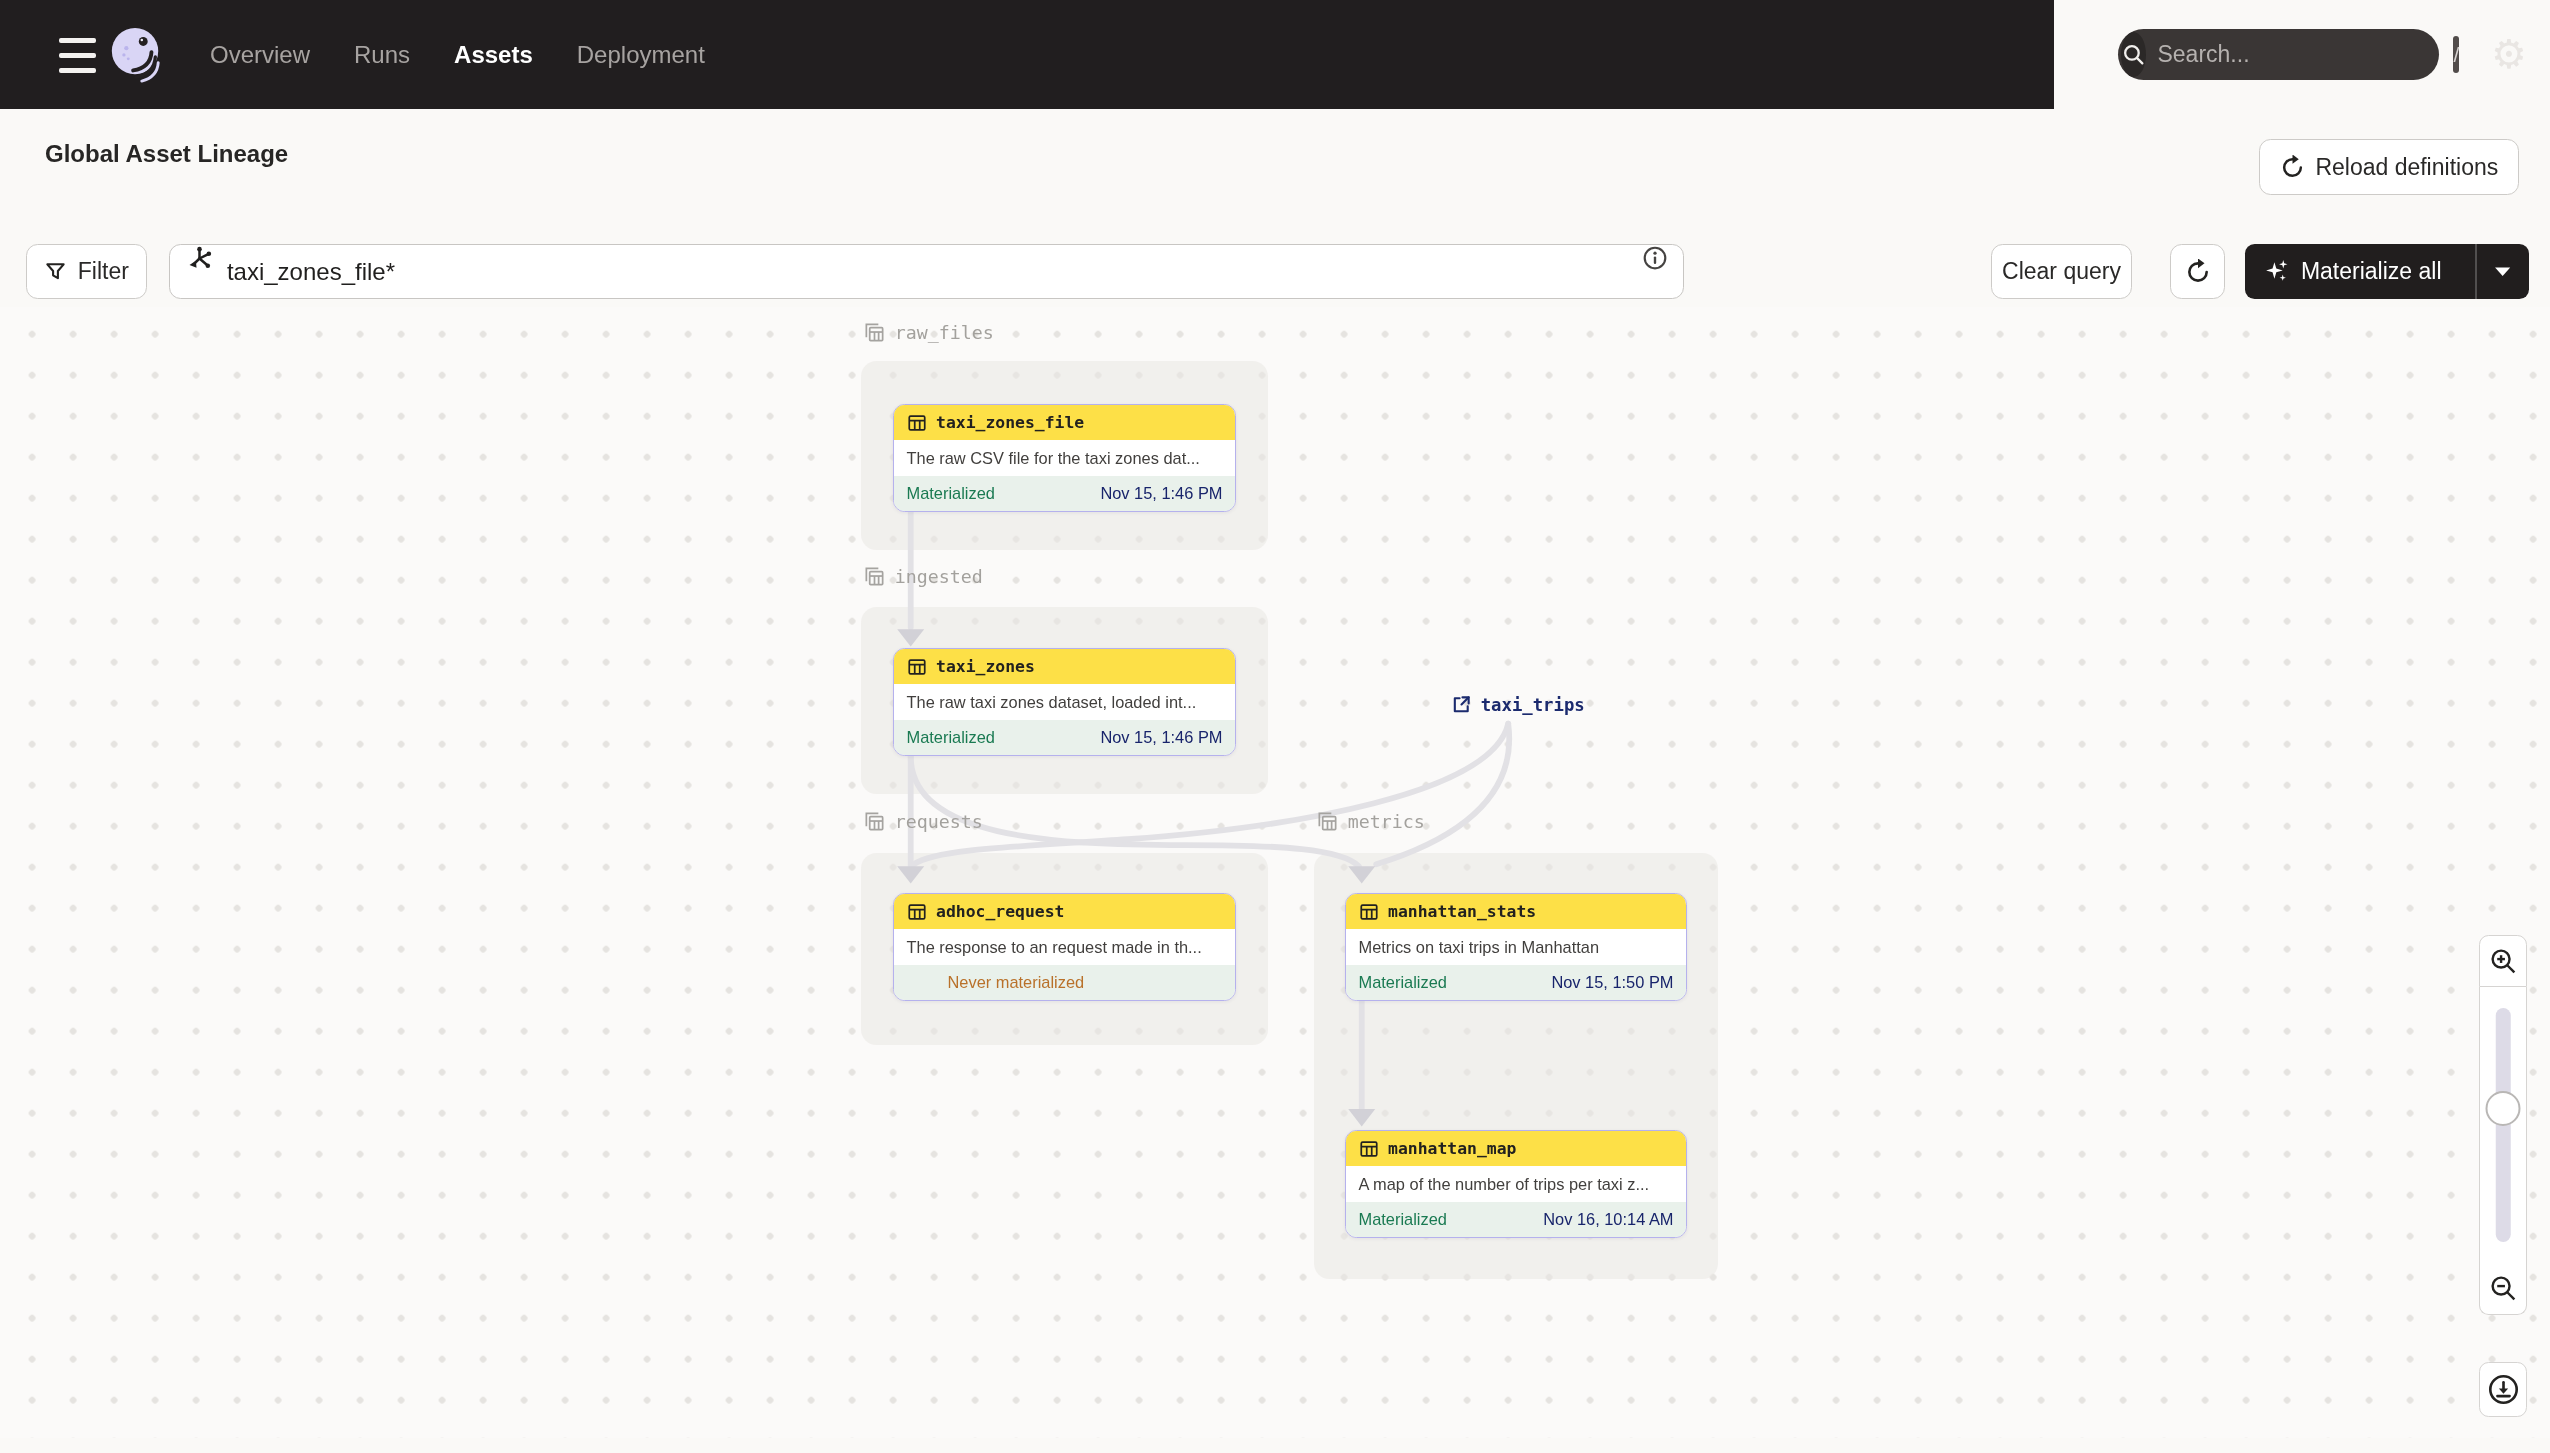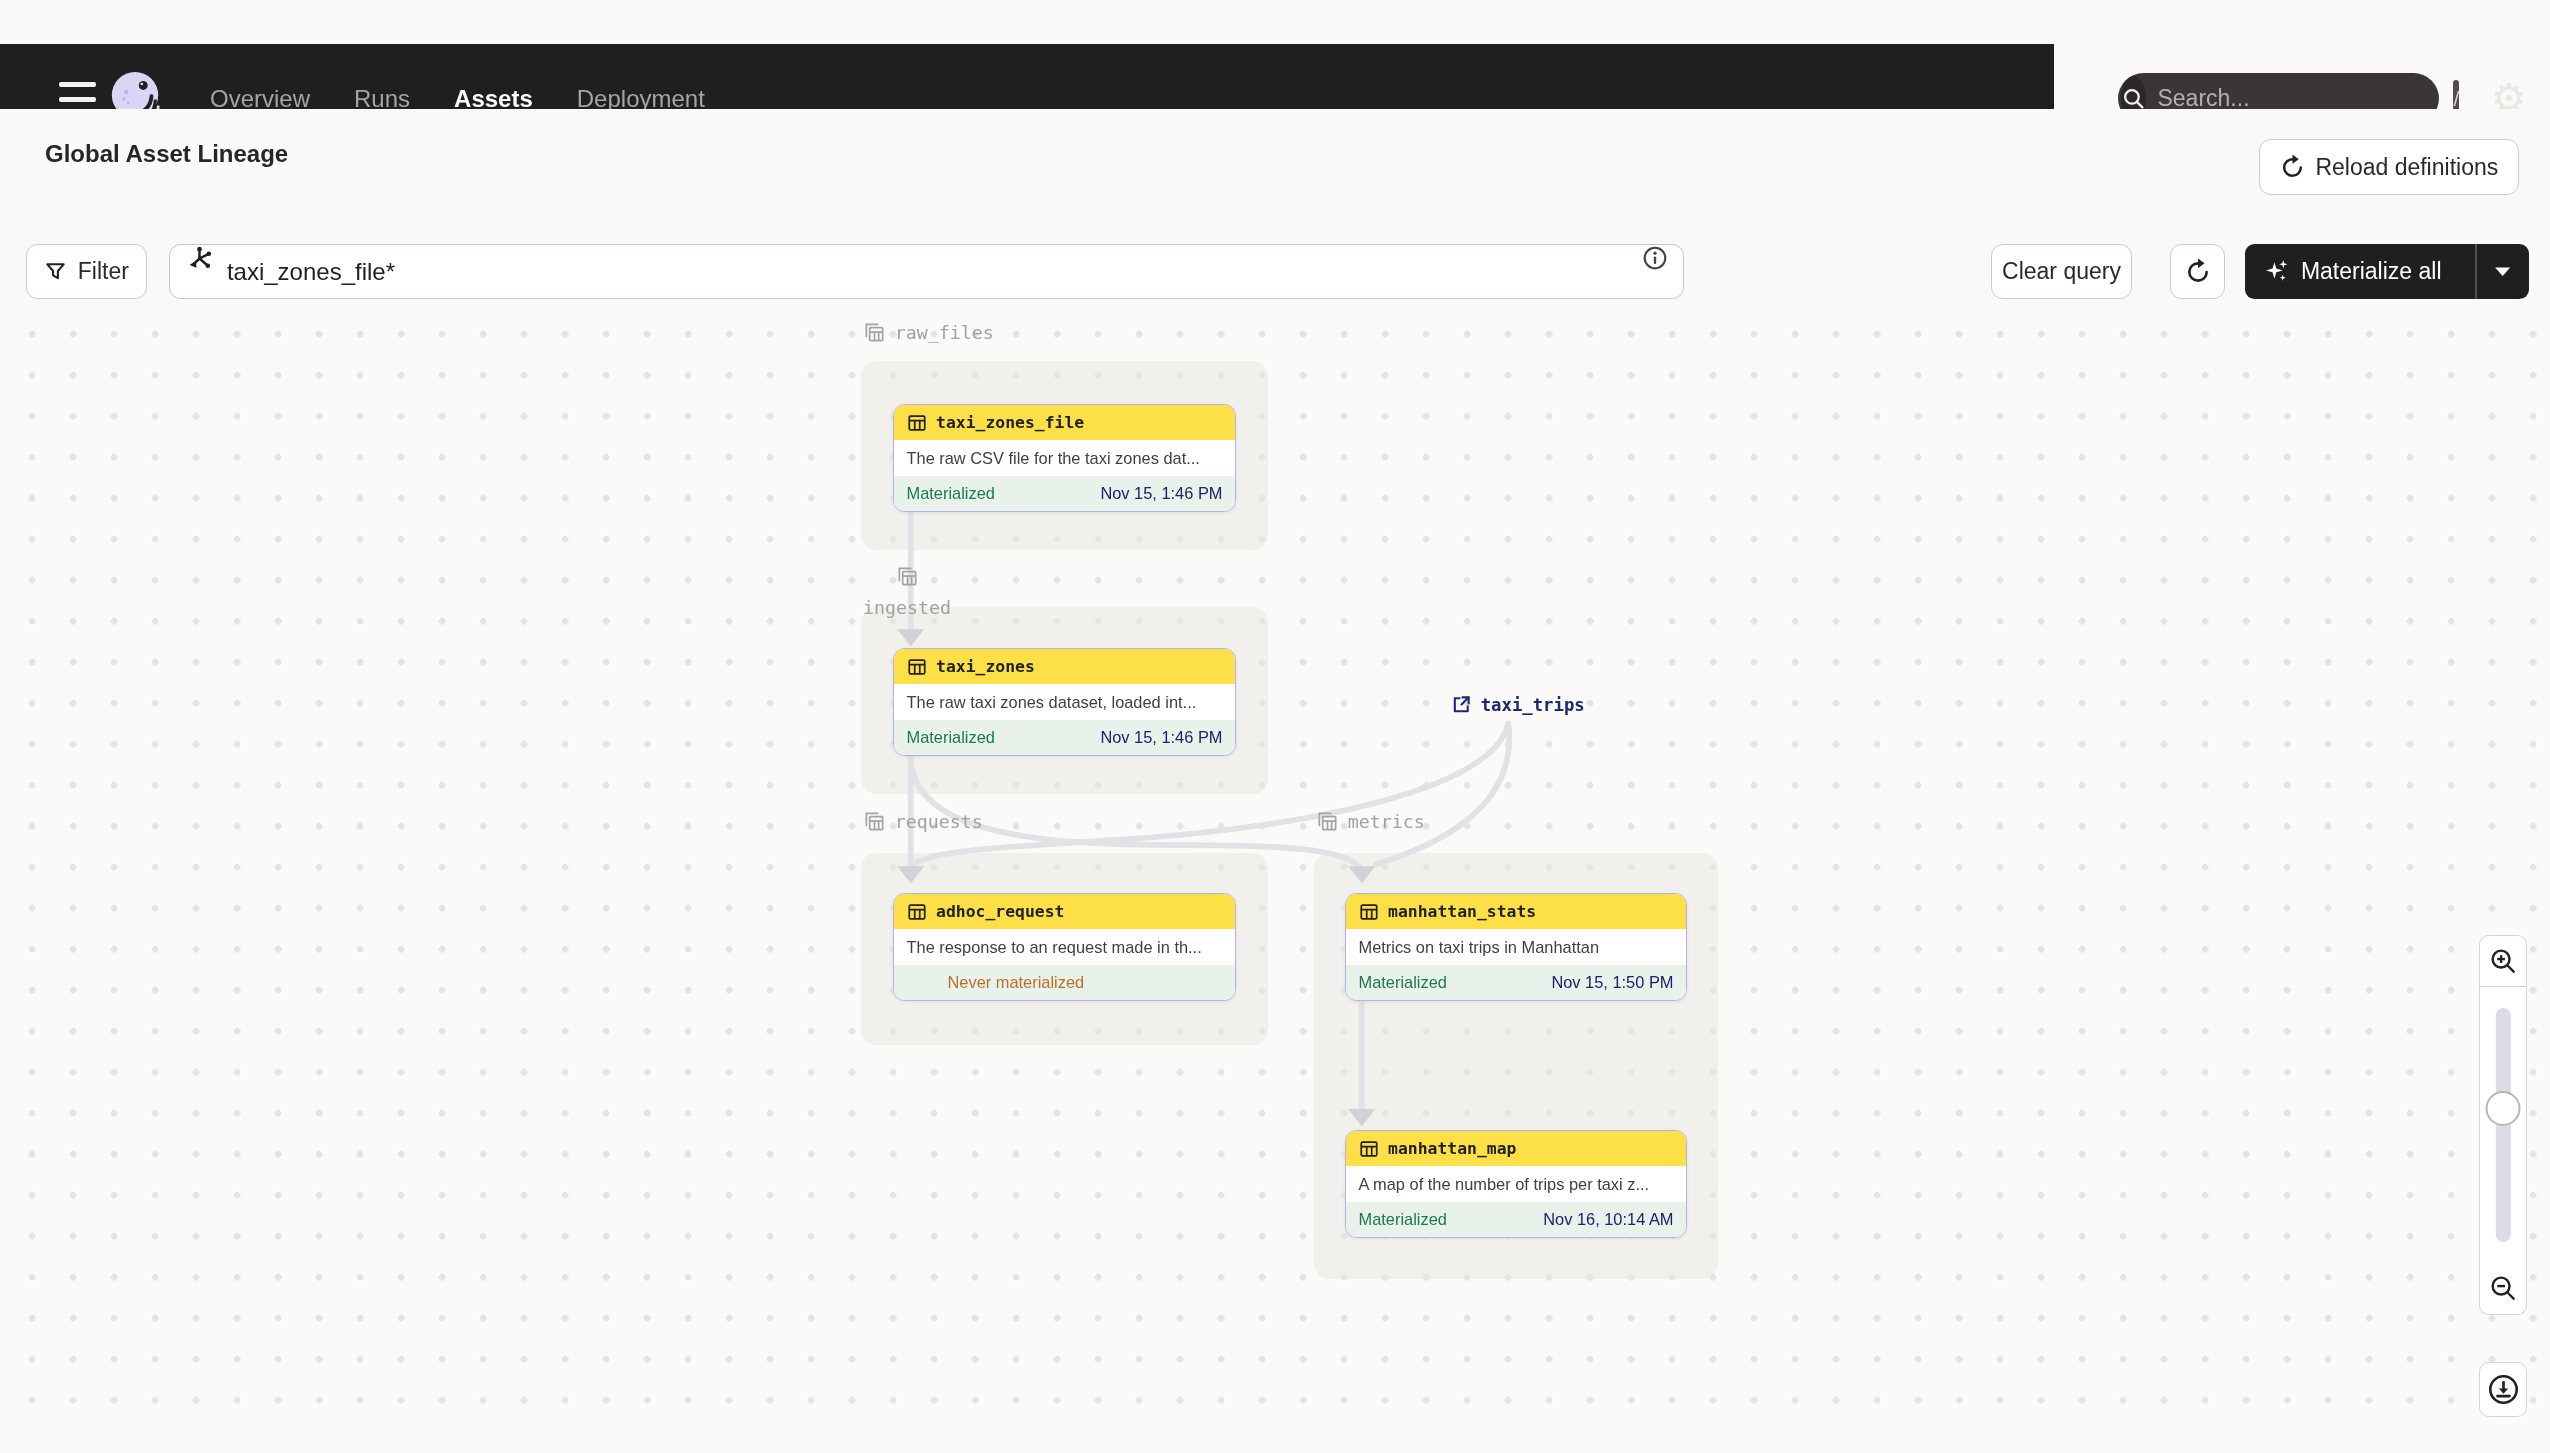--- a/index.html
+++ b/index.html
@@ -1,21 +1,21 @@
 <!DOCTYPE html>
 <html><head>
 <meta charset="utf-8">
 <style>
   * { margin:0; padding:0; box-sizing:border-box; }
   html,body { width:2550px; height:1453px; }
   body { font-family:"Liberation Sans", sans-serif; background:#FAF9F7; position:relative; overflow:hidden; }
 
   
   .topnav { position:absolute; left:0; top:0; width:2054px; height:109px; background:#211E1F;
-            display:flex; align-items:center;margin-top:44px; }
+            display:flex; align-items:center; }
   .hamburger { position:absolute; left:59px; top:38px; width:39px; height:35px; display:flex;
                flex-direction:column; justify-content:space-between; cursor:pointer; }
   .hamburger span { display:block; width:37px; height:4.8px; background:#F4F2F0; border-radius:1.9px; }
   .logo { position:absolute; left:107px; top:25px; width:58px; height:58px; }
   .navtabs { position:absolute; left:210px; top:0; height:109px; display:flex; align-items:center; gap:44px; }
   .navtab { font-size:24px; color:#A7A3A1; font-weight:500; text-decoration:none; cursor:pointer; }
   .navtab.active { color:#FFFFFF; font-weight:700; }
   .searchbox { position:absolute; left:2118px; top:29px; width:321px; height:51px; background:#3A3635;
                border-radius:26px; display:flex; align-items:center; }
   .search-mag { width:45px; height:45px; margin-left:2.9px; background:#2B2827; border-radius:50%;
@@ -59,21 +59,21 @@
             background-image:radial-gradient(#E5E3E0 3.1px, transparent 3.4px);
             background-size:41px 41px; background-position:11.6px 6.7px; overflow:hidden;padding-left:45px; }
   .group-box { position:absolute; background:rgba(233,231,228,0.55); border-radius:15.4px; }
   .g-raw { left:861px; top:54px;  width:407px; height:189px; }
   .g-ing { left:861px; top:300px; width:407px; height:187px; }
   .g-req { left:861px; top:546px; width:407px; height:192px; }
   .g-met { left:1314px; top:546px; width:404px; height:426px; }
   .group-label { position:absolute; display:flex; align-items:center; gap:8.7px;
                  font-family:"DejaVu Sans Mono",monospace; font-size:18.3px; color:#A3A19D; }
   .gl-raw { left:863px; top:13.5px; }
-  .gl-ing { left:863px; top:258px;flex-direction:column; }
+  .gl-ing { left:863px; top:258px; }
   .gl-req { left:863px; top:503px; }
   .gl-met { left:1316px; top:503px; }
 
   svg.edges { position:absolute; left:0; top:0; width:2550px; height:1131px; }
 
   .node { position:absolute; height:108px; background:#fff; border:1.9px solid #B5B1ED; border-radius:11.6px;
           display:flex; flex-direction:column; overflow:hidden; box-shadow:0 1px 3.9px rgba(40,35,80,0.07);
           cursor:pointer; }
   .n0 { left:893px; top:97px; width:343px; }
   .n1 { left:893px; top:341px; width:343px; }

